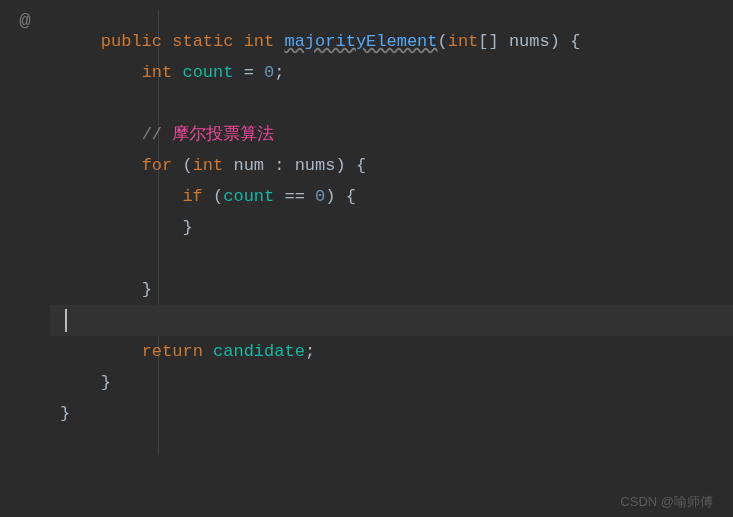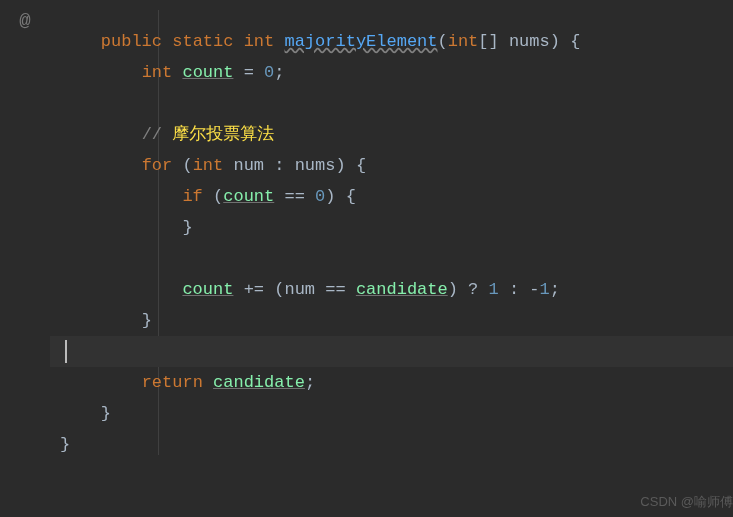--- a/index.html
+++ b/index.html
@@ -54,29 +54,29 @@
     }
     .caret {
       position: absolute;
       background: #bbbbbb;
       width: 2px;
       height: 23px;
       top: 4px;
     }
     .kw { color: #cc7832; }
     .method { color: #56a8f5; text-decoration: underline; text-decoration-style: wavy; text-decoration-color: #808080; }
-    .mut { color: #86efac; text-decoration: underline; text-decoration-color: #707070; }
+    .mut { color: #14b8a6; text-decoration-color: #707070; }
     .num { color: #6897bb; }
     .comment { color: #808080; }
-    .comment-cn { color: #fde047; }
+    .comment-cn { color: #ec4899; }
     .paren { color: #a9b7c6; }
     .watermark {
       position: absolute;
       bottom: 6px;
-      right: 0;
+      right: 20px;
       color: #5a5a5a;
       font-size: 13px;
       font-family: sans-serif;
     }
   </style>
 </head>
 <body>
 
 <div class="editor">
   <div class="gutter">
@@ -96,21 +96,20 @@
 
     <div class="line">        <span class="kw">for</span><span> (</span><span class="kw">int</span><span> num </span><span>: </span><span>nums</span><span>)</span><span> {</span></div>
 
     <div class="line">            <span class="kw">if</span><span> (</span><span class="mut">count</span><span> == </span><span class="num">0</span><span>)</span><span> {</span></div>
 
 
     <div class="line">            <span>}</span></div>
 
     <div class="line"></div>
 
-    <div class="line">            <span class="mut">count</span><span> += (</span><span>num</span><span> == </span><span class="mut">candidate</span><span>)</span><span> ? </span><span class="num">1</span><span> : </span><span>-</span><span class="num">1</span><span>;</span></div>
 
     <div class="line">        <span>}</span></div>
 
     <div class="line highlight"><span class="caret" style="left:15px"></span></div>
 
     <div class="line">        <span class="kw">return</span><span> </span><span class="mut">candidate</span><span>;</span></div>
 
     <div class="line">    <span>}</span></div>
 
     <div class="line"><span>}</span></div>

